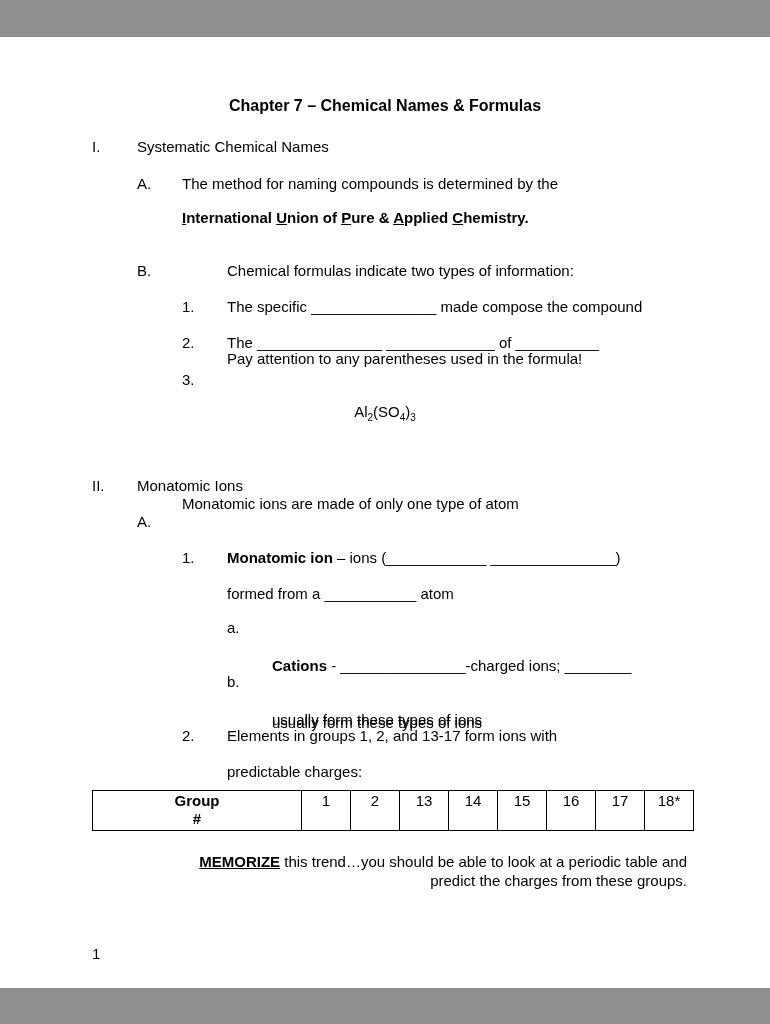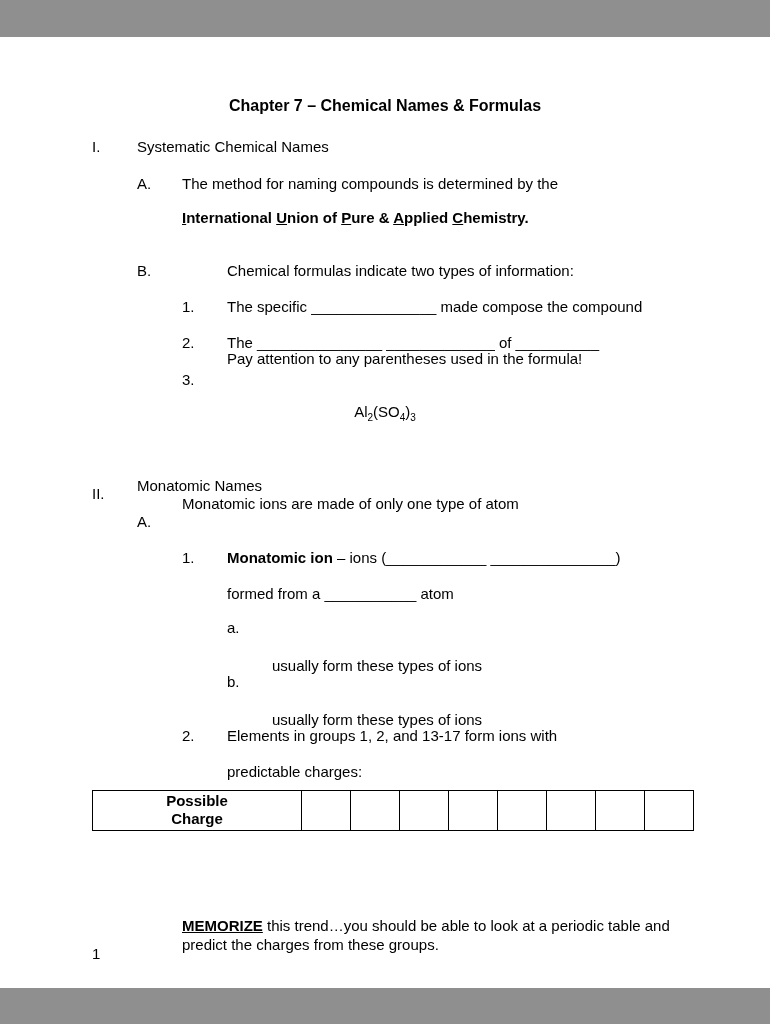--- a/index.html
+++ b/index.html
@@ -74,58 +74,59 @@
 <div class="t" style="left:227px;top:297px;">The specific _______________ made compose the compound</div>
 
 <div class="t" style="left:182px;top:333px;">2.</div>
 <div class="t" style="left:227px;top:333px;">The _______________ _____________ of __________</div>
 
 <div class="t" style="left:182px;top:370px;">3.</div>
 <div class="t" style="left:227px;top:349px;">Pay attention to any parentheses used in the formula!</div>
 
 <div class="t centerline" style="top:402px;"><span>Al</span><sub>2</sub><span>(SO</span><sub>4</sub><span>)</span><sub>3</sub></div>
 
-<div class="t" style="left:92px;top:476px;margin-top:8px;">II.</div>
-<div class="t" style="left:137px;top:476px;">Monatomic Names</div>
+<div class="t" style="left:92px;top:476px;">II.</div>
+<div class="t" style="left:137px;top:476px;">Monatomic Ions</div>
 
 <div class="t" style="left:137px;top:512px;">A.</div>
 <div class="t" style="left:182px;top:494px;">Monatomic ions are made of only one type of atom</div>
 
 <div class="t" style="left:182px;top:548px;">1.</div>
 <div class="t" style="left:227px;top:548px;"><span class="b">Monatomic ion</span><span> – ions (____________ _______________)</span></div>
 <div class="t" style="left:227px;top:584px;">formed from a ___________ atom</div>
 
 <div class="t" style="left:227px;top:618px;">a.</div>
 <div class="t" style="left:272px;top:618px;">
+  <div><span class="b">Cations</span><span> - _______________-charged ions; ________</span></div>
   <div>usually form these types of ions</div>
 </div>
 
 <div class="t" style="left:227px;top:672px;">b.</div>
 <div class="t" style="left:272px;top:672px;">
   <div>usually form these types of ions</div>
 </div>
 
 <div class="t" style="left:182px;top:726px;">2.</div>
 <div class="t" style="left:227px;top:726px;">Elements in groups 1, 2, and 13-17 form ions with</div>
 <div class="t" style="left:227px;top:762px;">predictable charges:</div>
 
 <table class="charge">
   <tbody>
-  <tr>
+      <tr>
     <td class="label">
-      <div>Possible</div>
-      <div>Charge</div>
+      <div>Group</div>
+      <div>#</div>
     </td>
-    <td class="num"></td>
-    <td class="num"></td>
-    <td class="num"></td>
-    <td class="num"></td>
-    <td class="num"></td>
-    <td class="num"></td>
-    <td class="num"></td>
-    <td class="num"></td>
+    <td class="num">1</td>
+    <td class="num">2</td>
+    <td class="num">13</td>
+    <td class="num">14</td>
+    <td class="num">15</td>
+    <td class="num">16</td>
+    <td class="num">17</td>
+    <td class="num">18*</td>
   </tr>
 </tbody>
   </table>
 
-<div class="t wrap" style="left:182px;top:916px;width:505px;"><span class="b"><u>MEMORIZE</u></span><span> this trend…you should be able to look at a periodic table and predict the charges from these groups.</span></div>
+<div class="t wrap" style="left:182px;top:852px;width:505px;text-align:right;"><span class="b"><u>MEMORIZE</u></span><span> this trend…you should be able to look at a periodic table and predict the charges from these groups.</span></div>
 
 <div class="t" style="left:92px;top:944px;">1</div>
 
 </body></html>

